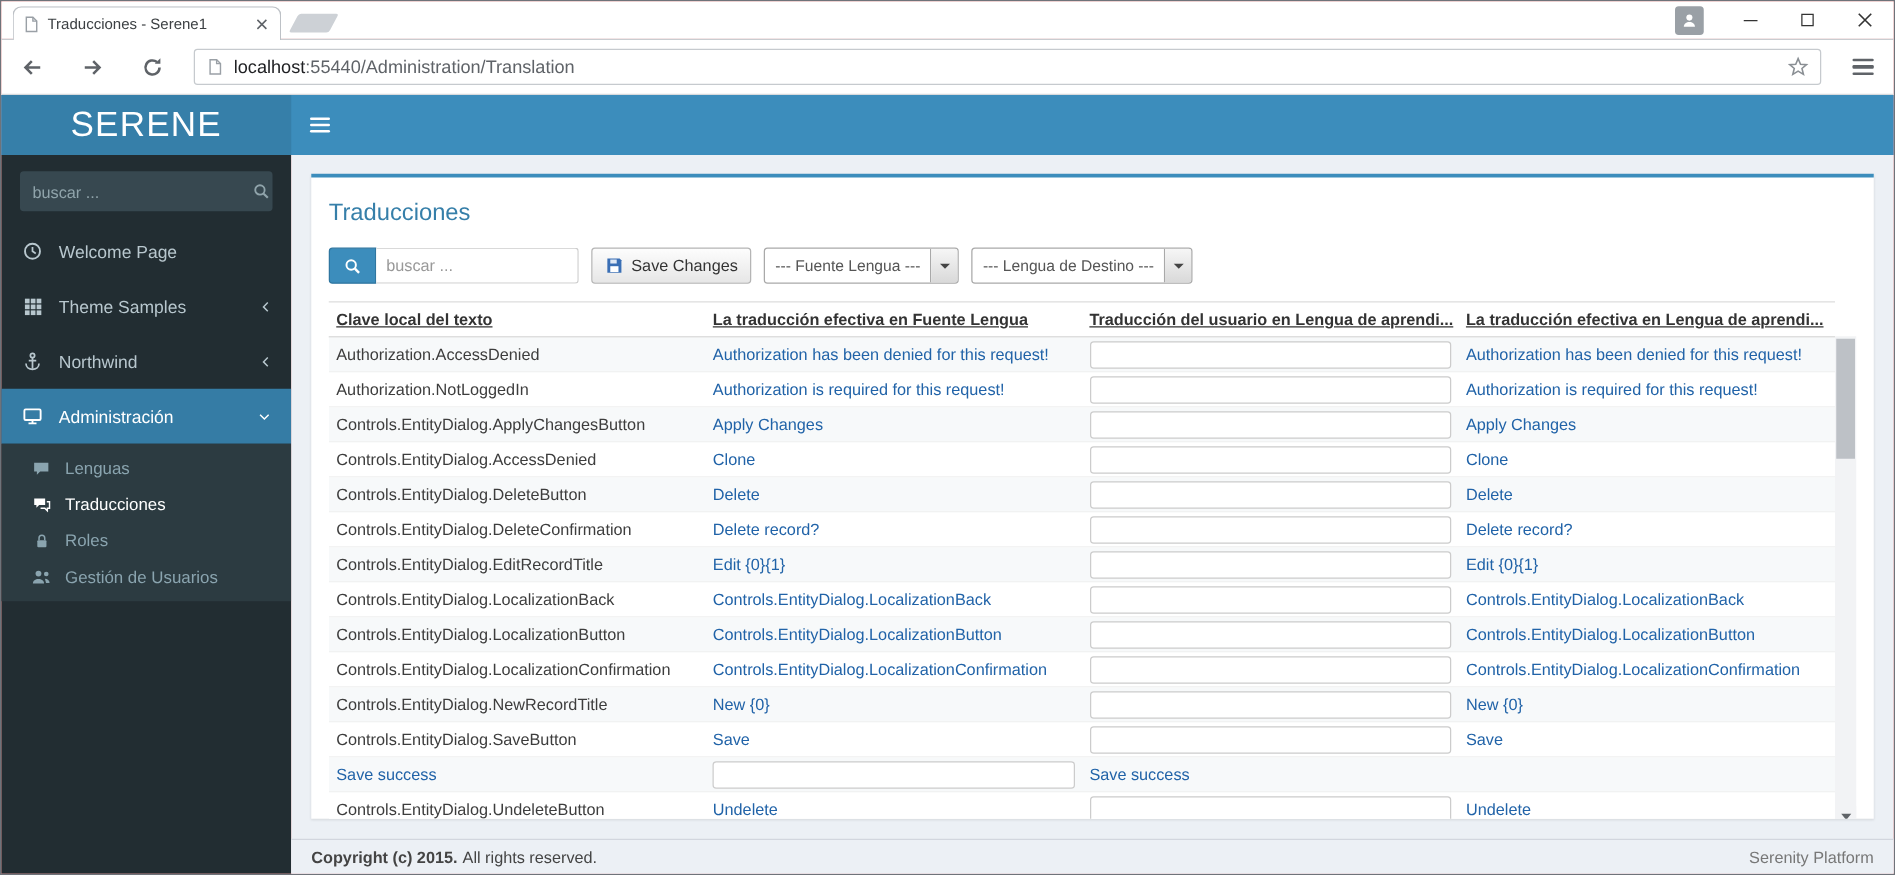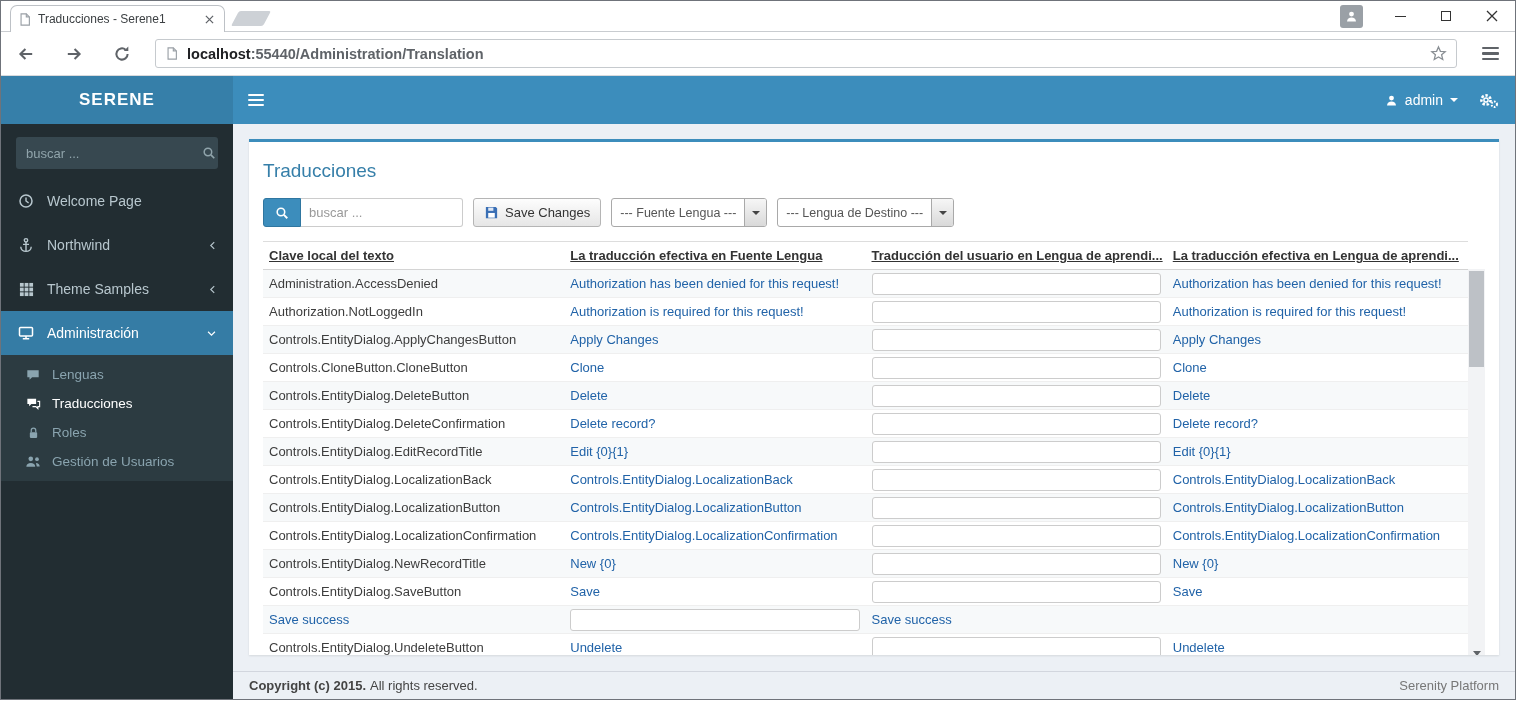--- a/index.html
+++ b/index.html
@@ -15,32 +15,32 @@
   .tab-title { font-size:12px; color:#3c4043; white-space:nowrap; overflow:hidden; flex:1; }
   .tab-close { width:16px; height:16px; display:flex; align-items:center; justify-content:center; border-radius:8px; cursor:pointer; }
   .newtab-stub { width:32px; height:15px; background:#cdd1d6; transform:skewX(-28deg); border-radius:2px; margin:0 0 5px 10px; }
   .win-controls { position:absolute; top:0; right:0; height:30px; display:flex; align-items:center; z-index:4; }
   .avatar-btn { width:23px; height:23px; background:#9aa0a6; border-radius:3px; display:flex; align-items:center; justify-content:center; margin-right:14px; cursor:pointer; }
   .win-btn { width:46px; height:29px; display:flex; align-items:center; justify-content:center; cursor:pointer; }
   .glyph-min { width:11px; border-bottom:1.6px solid #333; display:block; }
   .glyph-max { width:10px; height:10px; border:1.4px solid #333; display:block; }
 
   
-  .btoolbar { height:45px; border-top:1px solid #c9ccd0; border-bottom:1px solid #d8dadd; display:flex; align-items:center; padding:0 10px; gap:18px; flex-shrink:0; background:#fff; position:relative; z-index:2;font-weight:bold; }
+  .btoolbar { height:45px; border-top:1px solid #c9ccd0; border-bottom:1px solid #d8dadd; display:flex; align-items:center; padding:0 10px; gap:18px; flex-shrink:0; background:#fff; position:relative; z-index:2; }
   .nav-ic { width:30px; height:30px; display:flex; align-items:center; justify-content:center; border-radius:15px; cursor:pointer; }
   .omnibox { flex:1; height:29px; border:1px solid #c6cace; border-radius:3px; display:flex; align-items:center; padding:0 9px; gap:8px; background:#fff; cursor:text; }
   .url { font-size:14.5px; white-space:nowrap; overflow:hidden; flex:1; }
   .url .host { color:#202124; }
   .url .rest { color:#5f6368; }
   .bars { display:flex; flex-direction:column; gap:3px; }
   .bars i { width:17px; height:2.4px; background:#5f6368; border-radius:1px; display:block; }
 
   
   .navbar { height:48px; background:#3c8dbc; display:flex; align-items:stretch; color:#fff; flex-shrink:0; }
-  .logo { width:232px; background:#367fa9; display:flex; align-items:center; justify-content:center; font-size:17px; font-weight:bold; letter-spacing:1px; flex-shrink:0; }
+  .logo { width:232px; background:#367fa9; display:flex; align-items:center; justify-content:center; font-size:28px; font-weight:normal; letter-spacing:1px; flex-shrink:0; }
   .sb-toggle { width:46px; display:flex; align-items:center; justify-content:center; cursor:pointer; }
   .sb-toggle .bars i { background:#fff; width:16px; height:2.2px; }
   .nav-right { margin-left:auto; display:flex; align-items:center; }
   .user-menu { display:flex; align-items:center; gap:7px; padding:0 14px; font-size:14px; cursor:pointer; height:100%; }
   .caret-down { width:0; height:0; border-left:4px solid transparent; border-right:4px solid transparent; border-top:4px solid #fff; }
   .gear-btn { padding:0 16px 0 6px; display:flex; align-items:center; height:100%; cursor:pointer; }
 
   
   .app-body { flex:1; display:flex; min-height:0; }
   .sidebar { width:232px; background:#222d32; flex-shrink:0; color:#b8c7ce; }
@@ -181,39 +181,20 @@
 
   <div class="navbar">
     <div class="logo">SERENE</div>
     <div class="sb-toggle">
       <span class="bars">
           <i></i>
           <i></i>
           <i></i>
         </span>
     </div>
-    <div class="nav-right">
-      <div class="user-menu">
-        <span>
-          <svg width="13" height="13" viewBox="0 0 16 16">
-              <circle cx="8" cy="5" r="3" fill="#fff"></circle>
-              <path d="M2.5 14c0-3.1 2.6-4.7 5.5-4.7s5.5 1.6 5.5 4.7z" fill="#fff"></path>
-            </svg>
-        </span>
-        <span>admin</span>
-        <span class="caret-down"></span>
-      </div>
-      <div class="gear-btn">
-        <svg width="21" height="17" viewBox="0 0 21 17">
-          <circle cx="8" cy="8" r="4.6" fill="none" stroke="#fff" stroke-width="2.6" stroke-dasharray="2.4 1.7"></circle>
-          <circle cx="8" cy="8" r="2.1" fill="none" stroke="#fff" stroke-width="1.5"></circle>
-          <circle cx="16.3" cy="12.3" r="2.7" fill="none" stroke="#fff" stroke-width="2" stroke-dasharray="1.7 1.3"></circle>
-        </svg>
-      </div>
-    </div>
   </div>
 
   <div class="app-body">
 
     <aside class="sidebar">
       <div class="sb-search">
         <input type="text" placeholder="buscar ..." style="">
         <span>
           <svg width="14" height="14" viewBox="0 0 16 16">
               <circle cx="6.8" cy="6.8" r="4.3" fill="none" stroke="#90a4ab" stroke-width="1.7"></circle>
@@ -223,36 +204,20 @@
       </div>
 
       <div class="menu-item">
         <span class="mi-icon">
           <svg width="16" height="16" viewBox="0 0 16 16">
               <circle cx="8" cy="8" r="6" fill="none" stroke="currentColor" stroke-width="1.5"></circle>
               <path d="M8 4.5V8l2.6 1.8" fill="none" stroke="currentColor" stroke-width="1.4"></path>
             </svg>
         </span>
         <span>Welcome Page</span>
-      </div>
-
-      <div class="menu-item">
-        <span class="mi-icon">
-          <svg width="16" height="16" viewBox="0 0 16 16">
-              <circle cx="8" cy="3.3" r="1.7" fill="none" stroke="currentColor" stroke-width="1.4"></circle>
-              <path d="M8 5v9M5 7.4h6" stroke="currentColor" stroke-width="1.4"></path>
-              <path d="M2.8 9.8c0 2.9 2.4 4.6 5.2 4.6s5.2-1.7 5.2-4.6" fill="none" stroke="currentColor" stroke-width="1.4"></path>
-            </svg>
-        </span>
-        <span>Northwind</span>
-        <span class="chev">
-          <svg width="11" height="13" viewBox="0 0 16 16">
-              <path d="M10.5 3L5.5 8l5 5" fill="none" stroke="currentColor" stroke-width="1.7"></path>
-            </svg>
-        </span>
       </div>
 
       <div class="menu-item">
         <span class="mi-icon">
           <svg width="15" height="15" viewBox="0 0 16 16" fill="currentColor">
               <rect x="1" y="1" width="4" height="4"></rect>
               <rect x="6" y="1" width="4" height="4"></rect>
               <rect x="11" y="1" width="4" height="4"></rect>
               <rect x="1" y="6" width="4" height="4"></rect>
               <rect x="6" y="6" width="4" height="4"></rect>
@@ -263,20 +228,36 @@
             </svg>
         </span>
         <span>Theme Samples</span>
         <span class="chev">
           <svg width="11" height="13" viewBox="0 0 16 16">
               <path d="M10.5 3L5.5 8l5 5" fill="none" stroke="currentColor" stroke-width="1.7"></path>
             </svg>
         </span>
       </div>
 
+      <div class="menu-item">
+        <span class="mi-icon">
+          <svg width="16" height="16" viewBox="0 0 16 16">
+              <circle cx="8" cy="3.3" r="1.7" fill="none" stroke="currentColor" stroke-width="1.4"></circle>
+              <path d="M8 5v9M5 7.4h6" stroke="currentColor" stroke-width="1.4"></path>
+              <path d="M2.8 9.8c0 2.9 2.4 4.6 5.2 4.6s5.2-1.7 5.2-4.6" fill="none" stroke="currentColor" stroke-width="1.4"></path>
+            </svg>
+        </span>
+        <span>Northwind</span>
+        <span class="chev">
+          <svg width="11" height="13" viewBox="0 0 16 16">
+              <path d="M10.5 3L5.5 8l5 5" fill="none" stroke="currentColor" stroke-width="1.7"></path>
+            </svg>
+        </span>
+      </div>
+
       <div class="menu-item active">
         <span class="mi-icon">
           <svg width="16" height="16" viewBox="0 0 16 16">
               <rect x="1.5" y="2.5" width="13" height="8.5" rx="1" fill="none" stroke="currentColor" stroke-width="1.5"></rect>
               <path d="M8 11v2.2M4.8 13.7h6.4" stroke="currentColor" stroke-width="1.5"></path>
             </svg>
         </span>
         <span>Administración</span>
         <span class="chev">
           <svg width="13" height="11" viewBox="0 0 16 16">
@@ -370,21 +351,21 @@
 
           <div class="grid">
             <div class="grid-header">
               <div class="hcell">Clave local del texto</div>
               <div class="hcell">La traducción efectiva en Fuente Lengua</div>
               <div class="hcell">Traducción del usuario en Lengua de aprendi...</div>
               <div class="hcell">La traducción efectiva en Lengua de aprendi...</div>
             </div>
             <div class="grid-body">
                 <div class="grid-row">
-    <div class="cell key">Administration.AccessDenied</div>
+    <div class="cell key">Authorization.AccessDenied</div>
     <div class="cell link">Authorization has been denied for this request!</div>
     <div class="cell">
       <input type="text" style="">
     </div>
     <div class="cell link">Authorization has been denied for this request!</div>
   </div>
                 <div class="grid-row">
     <div class="cell key">Authorization.NotLoggedIn</div>
     <div class="cell link">Authorization is required for this request!</div>
     <div class="cell">
@@ -394,21 +375,21 @@
   </div>
                 <div class="grid-row">
     <div class="cell key">Controls.EntityDialog.ApplyChangesButton</div>
     <div class="cell link">Apply Changes</div>
     <div class="cell">
       <input type="text" style="">
     </div>
     <div class="cell link">Apply Changes</div>
   </div>
                 <div class="grid-row">
-    <div class="cell key">Controls.CloneButton.CloneButton</div>
+    <div class="cell key">Controls.EntityDialog.AccessDenied</div>
     <div class="cell link">Clone</div>
     <div class="cell">
       <input type="text" style="">
     </div>
     <div class="cell link">Clone</div>
   </div>
                 <div class="grid-row">
     <div class="cell key">Controls.EntityDialog.DeleteButton</div>
     <div class="cell link">Delete</div>
     <div class="cell">

